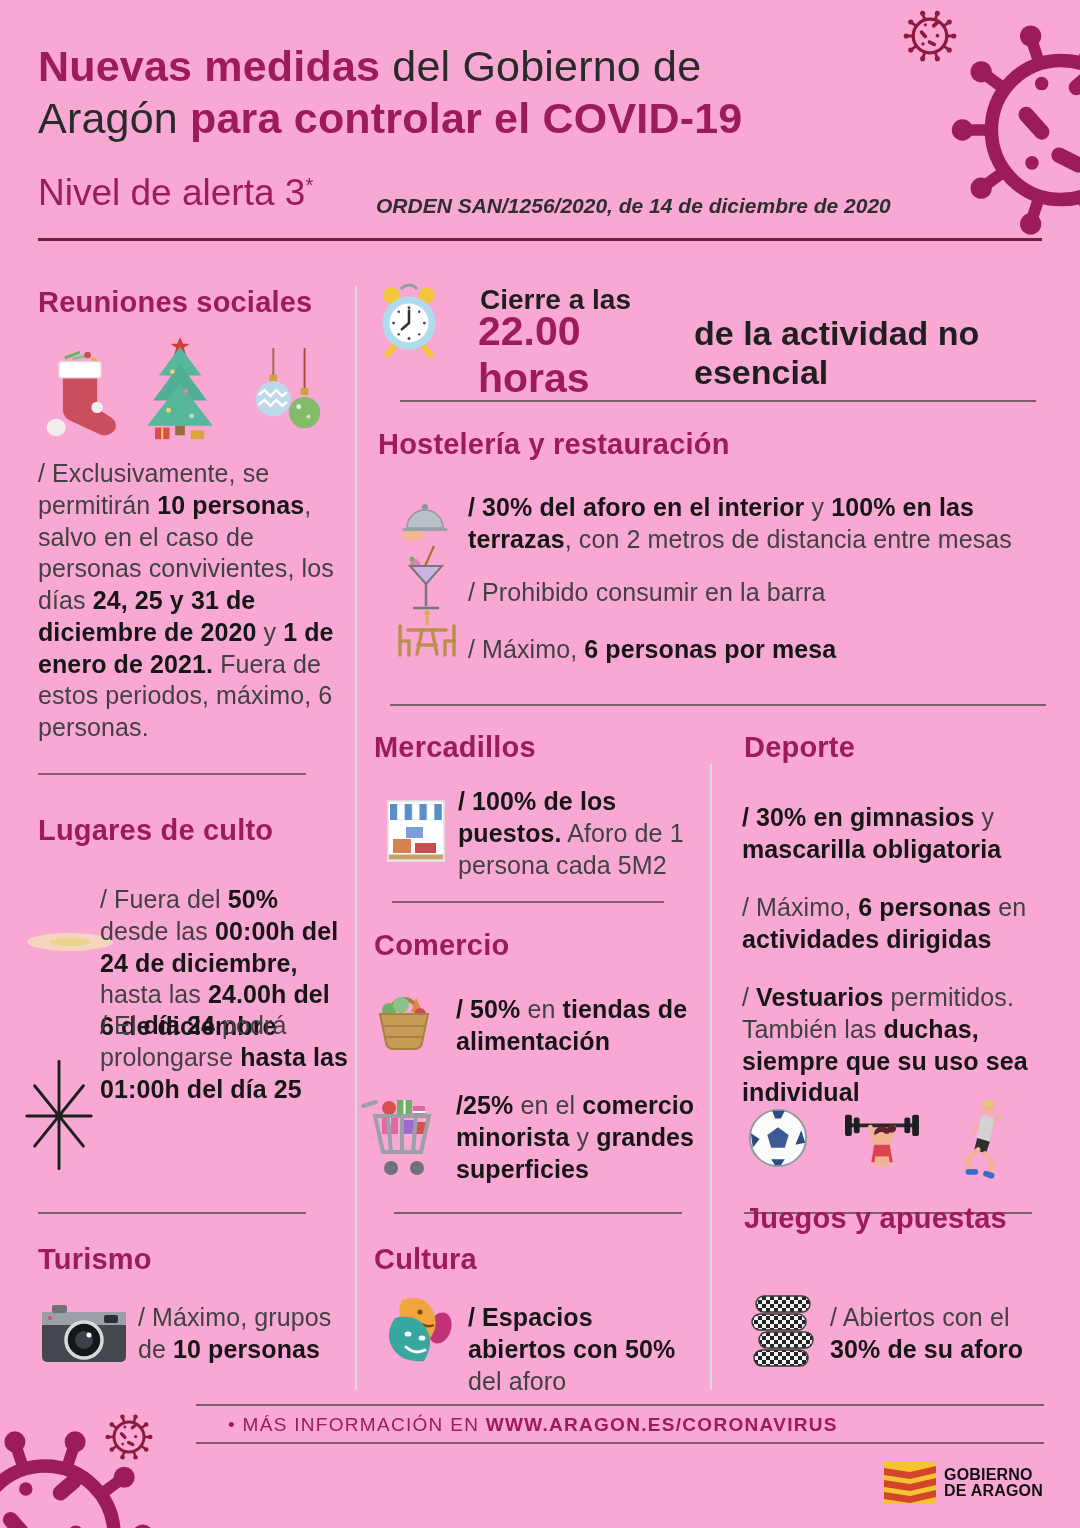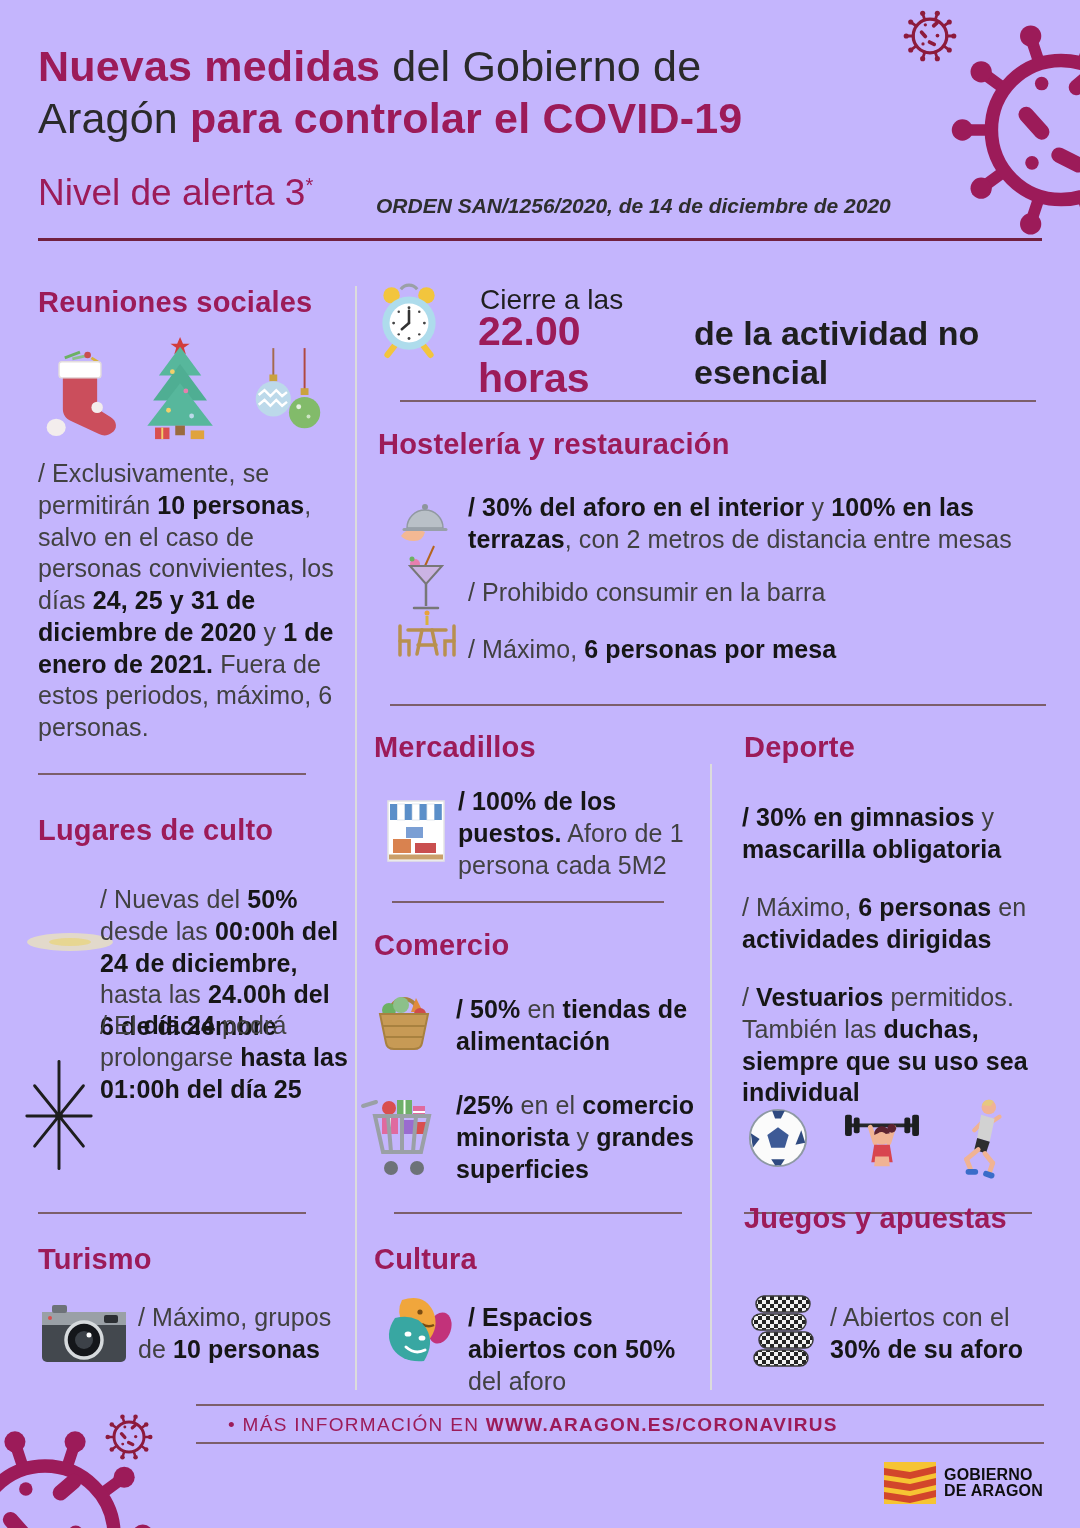--- a/index.html
+++ b/index.html
@@ -1,31 +1,31 @@
 <!DOCTYPE html>
 <html style="--accent: #9C1B59;"><head>
 <meta charset="utf-8">
 <style>
   html,body{margin:0;padding:0;background:#fff;}
-  .page{position:relative;width:1080px;height:1528px;background:#c4b5fd;overflow:hidden;
+  .page{position:relative;width:1080px;height:1528px;background:#f9a8d4;overflow:hidden;
         font-family:"Liberation Sans",sans-serif;color:#414141;}
   .abs{position:absolute;}
   .h{font-size:29px;font-weight:700;color:var(--accent);letter-spacing:.2px;}
   .p{font-size:25px;line-height:1.27;color:#414141;letter-spacing:.1px;}
   .p .b{font-weight:700;color:#161616;}
   .title{font-size:43px;line-height:1.22;color:#2a2a2a;font-weight:400;letter-spacing:.2px;}
   .title .b{font-weight:700;}
   .title .a{color:var(--accent);}
   .alert{font-size:37px;color:var(--accent);font-weight:400;}
   .alert sup{font-size:20px;}
   .orden{font-size:21px;font-style:italic;font-weight:700;color:#2e2e2e;}
   .hdr-rule{height:3px;background:#72203f;}
   .sep{height:2px;background:#7c5f6a;}
   .vdiv{width:2px;background:#dcdcdc;}
-  .cierre1{font-size:28px;font-weight:400;color:#1f1f1f;}
+  .cierre1{font-size:28px;font-weight:700;color:#1f1f1f;}
   .cierre-row{display:flex;align-items:baseline;}
   .cierre-time{font-size:41px;font-weight:700;color:var(--accent);}
   .cierre-suffix{font-size:34px;font-weight:700;color:#1f1f1f;margin-left:13px;}
   .footer-info{font-size:19px;letter-spacing:1.3px;color:var(--accent);}
   .footer-info .b{font-weight:700;color:var(--accent);}
   .logo{display:flex;align-items:center;gap:8px;}
   .logo-text{font-size:16px;font-weight:700;color:#0e0e0e;line-height:.97;letter-spacing:.2px;}
   .xmas-row{display:flex;justify-content:space-between;align-items:flex-end;}
   .sports-row{display:flex;justify-content:space-between;align-items:center;}
   svg{display:block;}
@@ -147,21 +147,21 @@
   <div class="abs p" style="left:38px;top:458px;width:302px;"><span>/ Exclusivamente, se permitirán </span><span class="b">10 personas</span><span>, salvo en el caso de personas convivientes, los días </span><span class="b">24, 25 y 31 de diciembre de 2020</span><span> y </span><span class="b">1 de enero de 2021.</span><span> Fuera de estos periodos, máximo, 6 personas.</span></div>
 
   <div class="abs sep" style="left:38px;top:773px;width:268px;"></div>
 
   <div class="abs h" style="left:38px;top:814px;">Lugares de culto</div>
 
   <svg class="abs" style="left:24px;top:920px;" width="92" height="44" viewBox="0 0 92 44">
     <ellipse cx="46" cy="22" rx="43" ry="9" fill="#f3ecb0" opacity=".65"></ellipse>
     <ellipse cx="46" cy="22" rx="21" ry="4" fill="#e8d582" opacity=".8"></ellipse>
   </svg>
-  <div class="abs p" style="left:100px;top:884px;width:248px;"><span>/ Nuevas del </span><span class="b">50%</span><span> desde las </span><span class="b">00:00h del 24 de diciembre,</span><span> hasta las </span><span class="b">24.00h del 6 de diciembre</span></div>
+  <div class="abs p" style="left:100px;top:884px;width:248px;"><span>/ Fuera del </span><span class="b">50%</span><span> desde las </span><span class="b">00:00h del 24 de diciembre,</span><span> hasta las </span><span class="b">24.00h del 6 de diciembre</span></div>
 
   <svg class="abs" style="left:20px;top:1058px;" width="78" height="114" viewBox="0 0 80 114">
     <g stroke="#1e1e1e" stroke-width="3" stroke-linecap="round">
       <line x1="40" y1="2" x2="40" y2="112"></line>
       <line x1="7" y1="58" x2="73" y2="58"></line>
       <line x1="15" y1="27" x2="65" y2="89"></line>
       <line x1="65" y1="27" x2="15" y2="89"></line>
     </g>
     <circle cx="40" cy="58" r="4" fill="#1e1e1e"></circle>
   </svg>

